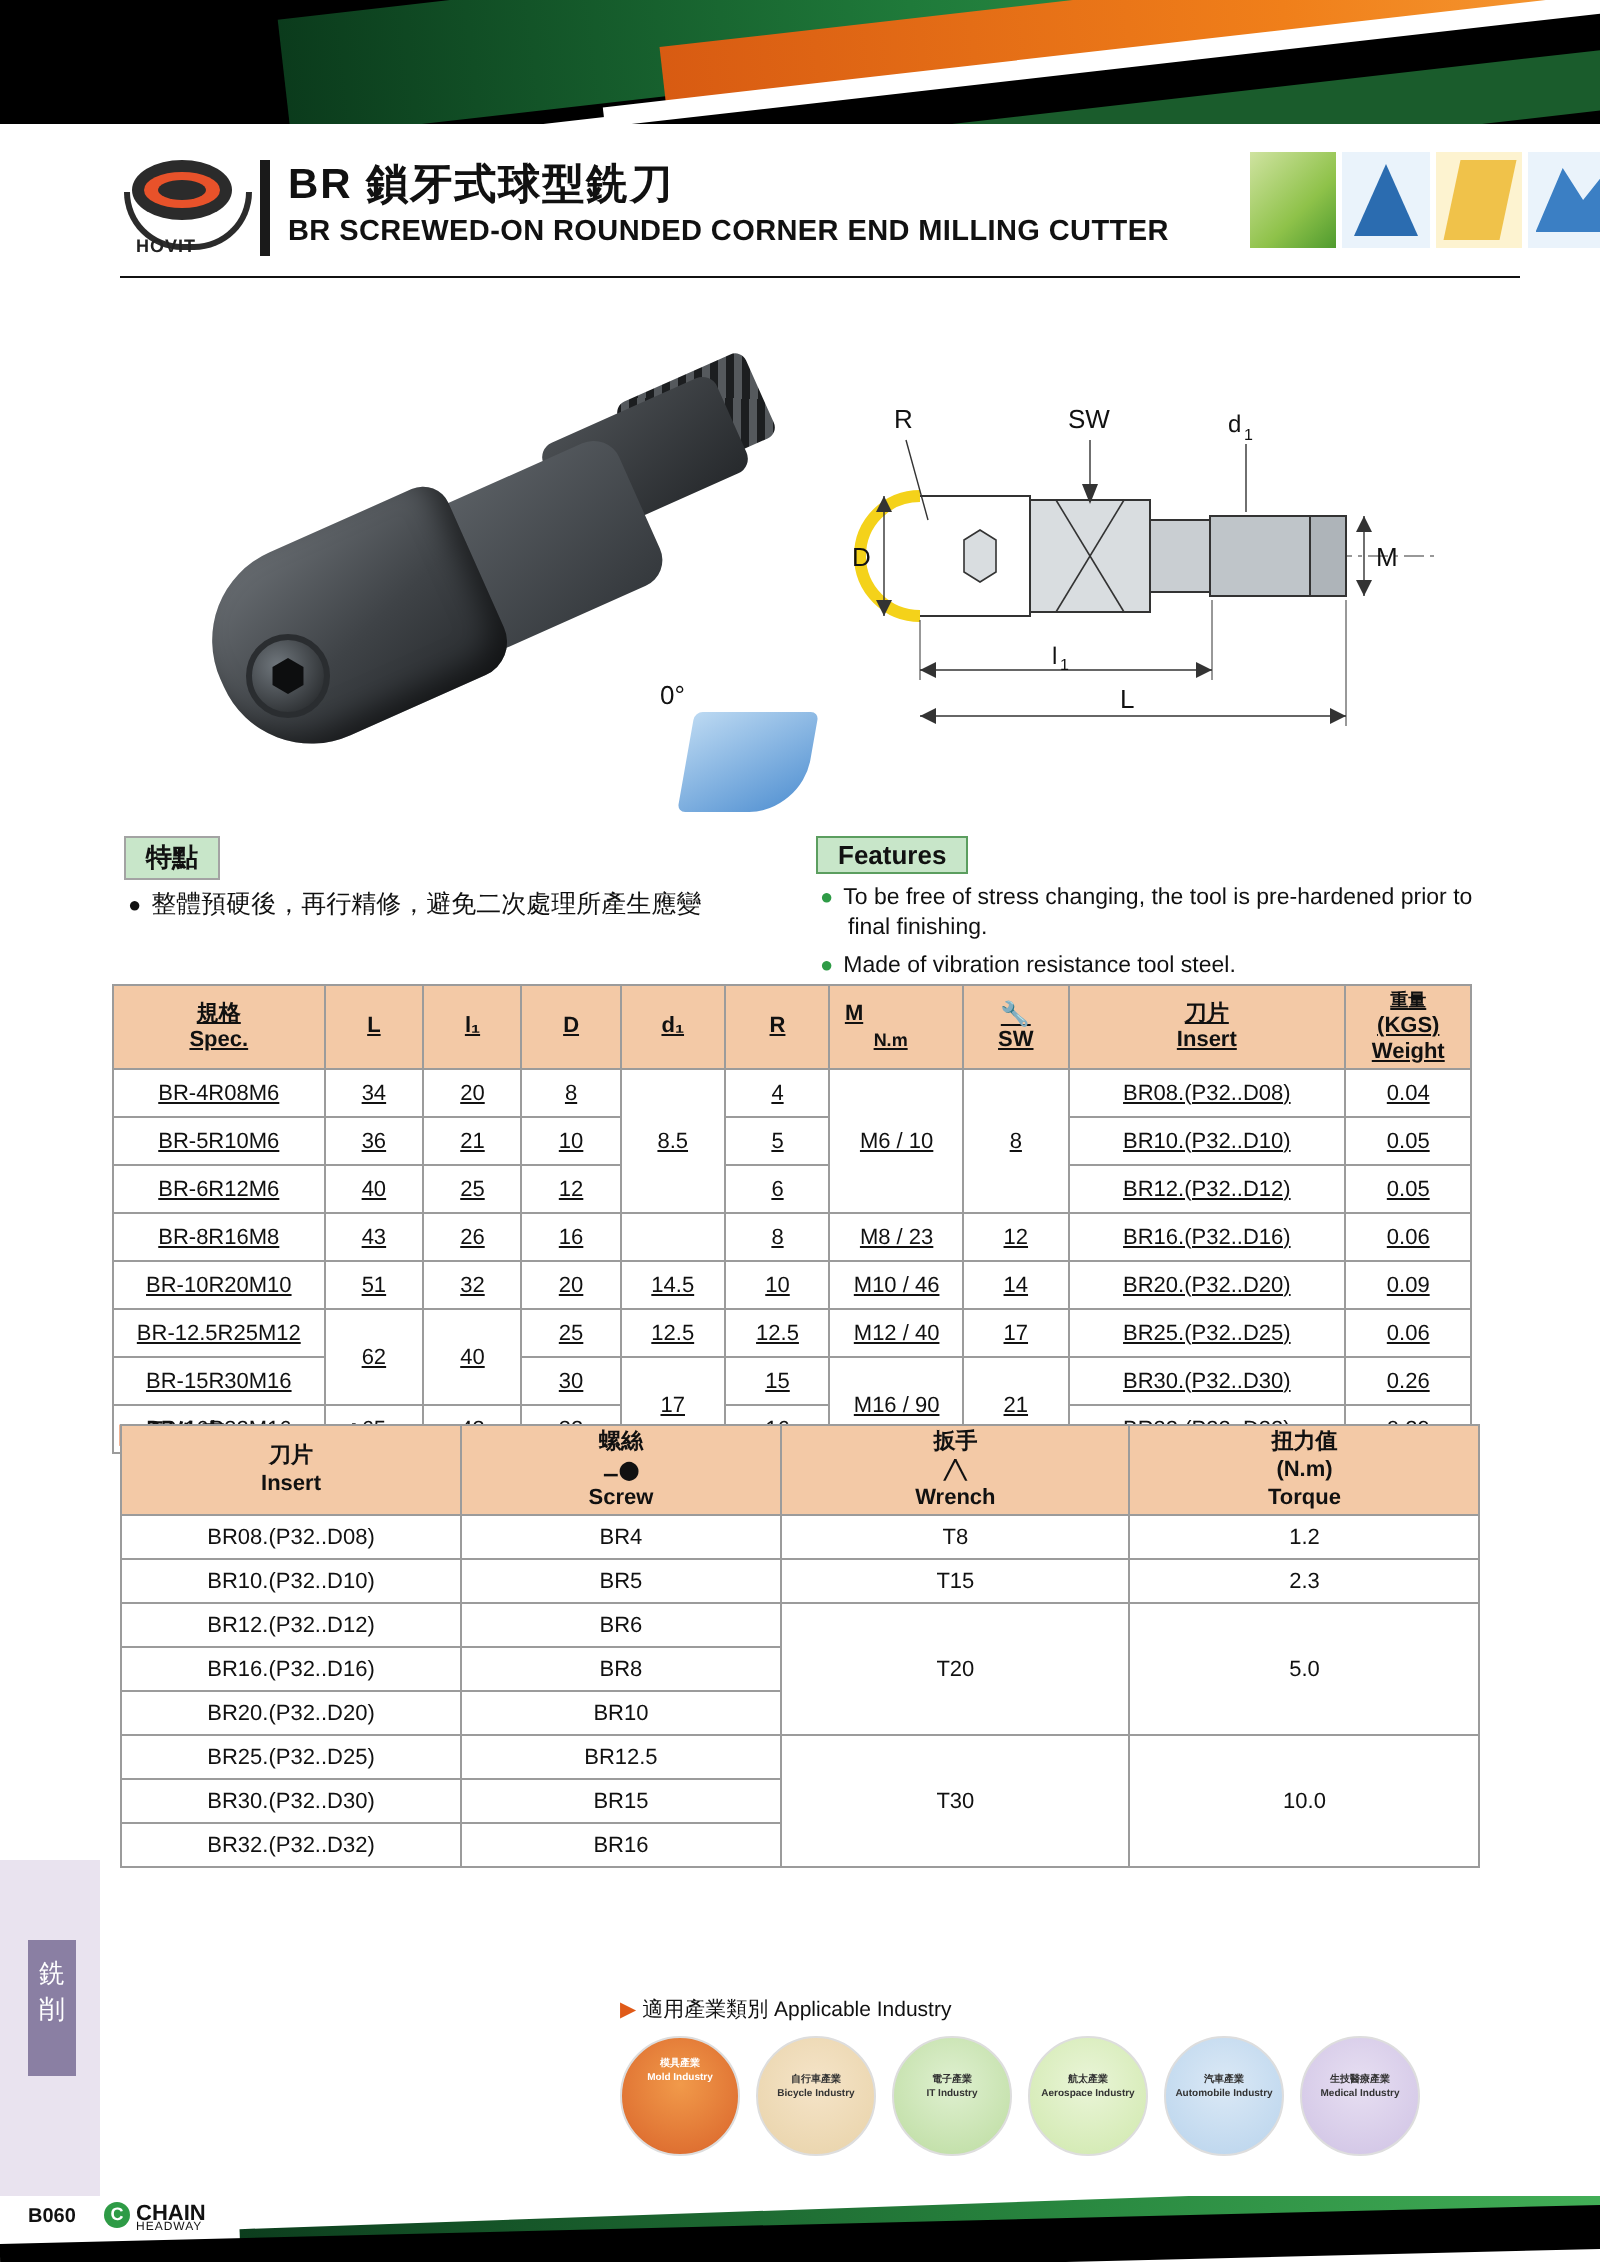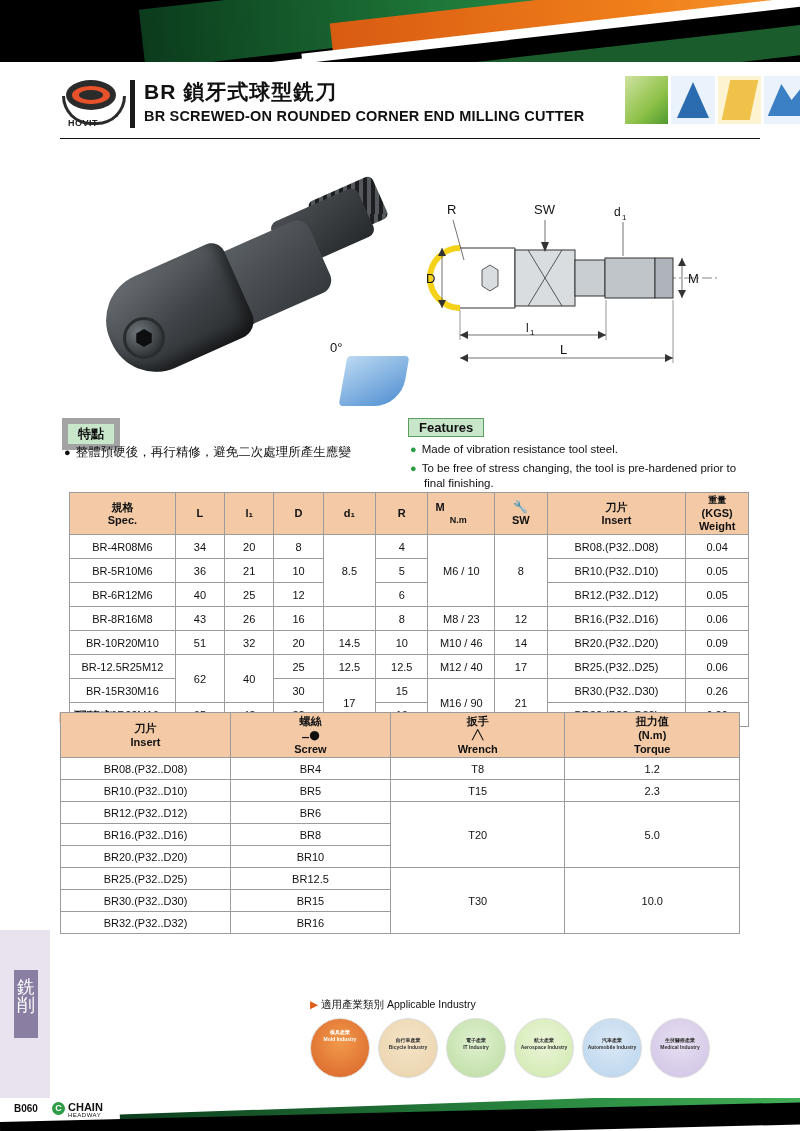--- a/index.html
+++ b/index.html
@@ -46,45 +46,45 @@
   .insert-hole{position:absolute;left:28px;top:132px;width:36px;height:36px;border-radius:50%;background:radial-gradient(circle at 35% 35%,#6f767c,#1c1e20);border:3px solid #2a2d30;}
   .insert-hole:after{content:"";position:absolute;left:9px;top:9px;width:18px;height:18px;background:#0d0e0f;clip-path:polygon(50% 0,93% 25%,93% 75%,50% 100%,7% 75%,7% 25%);}
   .zero-lab{position:absolute;left:245px;top:180px;font-size:13px;color:#111;}
   .blue-chip{position:absolute;left:258px;top:196px;width:62px;height:50px;background:linear-gradient(150deg,#bcd9f2,#4f8fd1);border-radius:4px 4px 26px 4px;transform:skewX(-10deg);}
 
   
   .draw{position:absolute;left:420px;top:160px;width:340px;height:230px;}
   .draw svg{position:absolute;left:0;top:0;}
 
   
-  .feat-cn-tag{position:absolute;left:62px;top:418px;background:#c8e6c9;border:6px solid #a3a3a3;padding:1px 10px;font-size:13px;font-weight:bold;color:#111;}
+  .feat-cn-tag{position:absolute;left:62px;top:418px;background:#c8e6c9;border:1px solid #a3a3a3;padding:1px 10px;font-size:13px;font-weight:bold;color:#111;}
   .feat-en-tag{position:absolute;left:408px;top:418px;background:#c8e6c9;border:1px solid #5b9e5f;padding:1px 10px;font-size:13px;font-weight:bold;color:#111;}
   .feat-cn{position:absolute;left:64px;top:442px;width:330px;font-size:12.5px;color:#111;line-height:20px;}
   .feat-en{position:absolute;left:410px;top:442px;width:350px;font-size:11.5px;color:#111;line-height:15px;}
   .bullet-g{color:#111;font-size:11px;margin-right:5px;}
   .bullet-gr{color:#2e9b46;font-size:11px;margin-right:5px;}
   .feat-en div{margin-bottom:4px;padding-left:14px;text-indent:-14px;}
 
   
   table{border-collapse:collapse;font-size:11px;color:#111;}
-  .spec-table{position:absolute;left:69px;top:492px;width:680px;}
+  .spec-table{position:absolute;left:56px;top:492px;width:680px;text-decoration:underline;}
   .spec-table th,.spec-table td{border:1px solid #9b9b9b;text-align:center;}
   .spec-table thead th{background:#f3c9a6;font-weight:bold;height:34px;line-height:13px;}
   .spec-table tbody td{height:21px;}
   .nm-small{font-size:9px;display:block;}
   .acc-title{position:absolute;left:60px;top:708px;font-size:13px;font-weight:bold;color:#111;}
   .acc-title .tri{color:#e05a18;margin-right:4px;}
   .acc-table{position:absolute;left:60px;top:712px;width:680px;}
   .acc-table th,.acc-table td{border:1px solid #9b9b9b;text-align:center;}
   .acc-table thead th{background:#f3c9a6;font-weight:bold;height:36px;line-height:14px;}
   .acc-table tbody td{height:19px;}
 
   
   .ltab{position:absolute;left:0;top:930px;width:50px;height:290px;background:#e9e3ef;}
-  .ltab-in{position:absolute;left:14px;top:40px;width:24px;height:60px;background:#8a7fa3;color:#fff;font-size:18px;text-align:center;padding-top:8px;line-height:18px;}
+  .ltab-in{position:absolute;left:14px;top:40px;width:24px;height:60px;background:#8a7fa3;color:#fff;font-size:13px;text-align:center;padding-top:8px;line-height:18px;}
 
   
   .ind-title{position:absolute;left:310px;top:998px;font-size:10.5px;color:#111;text-align:right;}
   .ind-title .tri{color:#e05a18;margin-right:3px;}
   .inds{position:absolute;left:310px;top:1018px;width:440px;height:60px;display:flex;gap:8px;}
   .ind{width:58px;height:58px;border-radius:50%;position:relative;overflow:hidden;border:1px solid #ddd;}
   .ind .cap{position:absolute;left:0;top:10px;width:100%;text-align:center;font-size:5px;color:#fff;line-height:7px;font-weight:bold;}
   .i1{background:radial-gradient(circle at 50% 40%,#f19a4a,#d9632a);}
   .i2{background:radial-gradient(circle at 50% 40%,#f5e4c8,#e8d2a8);}
   .i3{background:radial-gradient(circle at 50% 40%,#dff0d0,#bcdca0);}
@@ -201,22 +201,22 @@
   <text x="140" y="194" font-size="13" font-family="Liberation Sans" fill="#111">L</text>
 </svg>
 </div>
 
 <div class="feat-cn-tag">特點</div>
 <div class="feat-en-tag">Features</div>
 <div class="feat-cn">
   <div><span class="bullet-g">●</span><span>整體預硬後，再行精修，避免二次處理所產生應變</span></div>
 </div>
 <div class="feat-en">
+  <div><span class="bullet-gr">●</span><span>To be free of stress changing, the tool is pre-hardened prior to final finishing.</span></div>
   <div><span class="bullet-gr">●</span><span>Made of vibration resistance tool steel.</span></div>
-  <div><span class="bullet-gr">●</span><span>To be free of stress changing, the tool is pre-hardened prior to final finishing.</span></div>
 </div>
 
 <table class="spec-table">
   <thead>
     <tr>
       <th style="width:100px">
         <div>規格</div>
         <div>Spec.</div>
       </th>
       <th style="width:45px">L</th>

